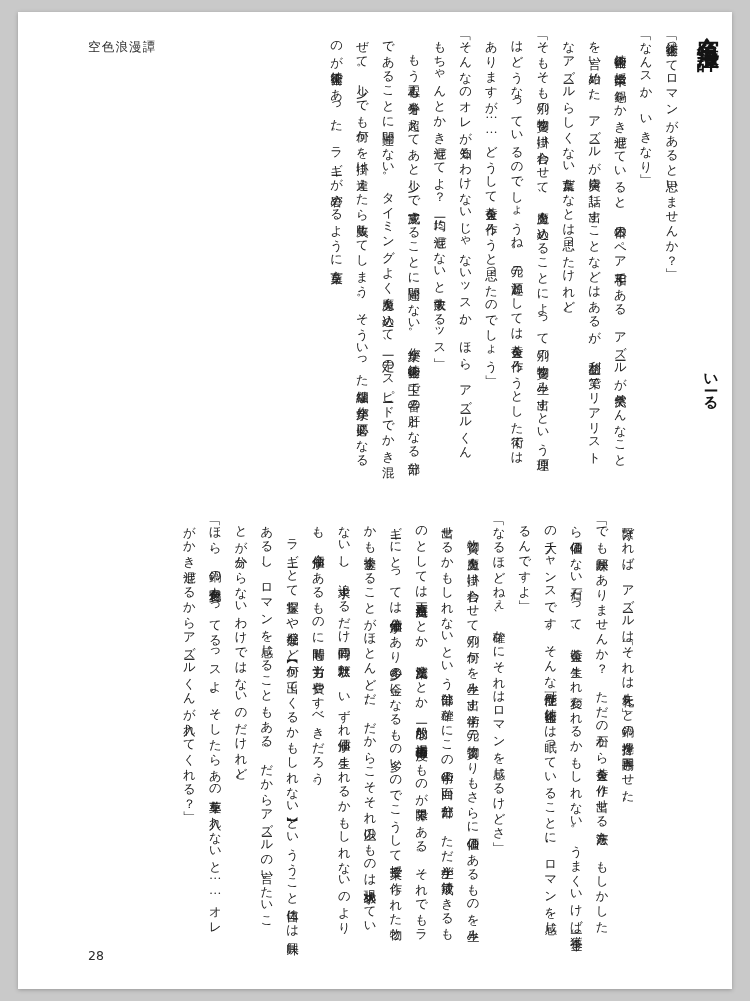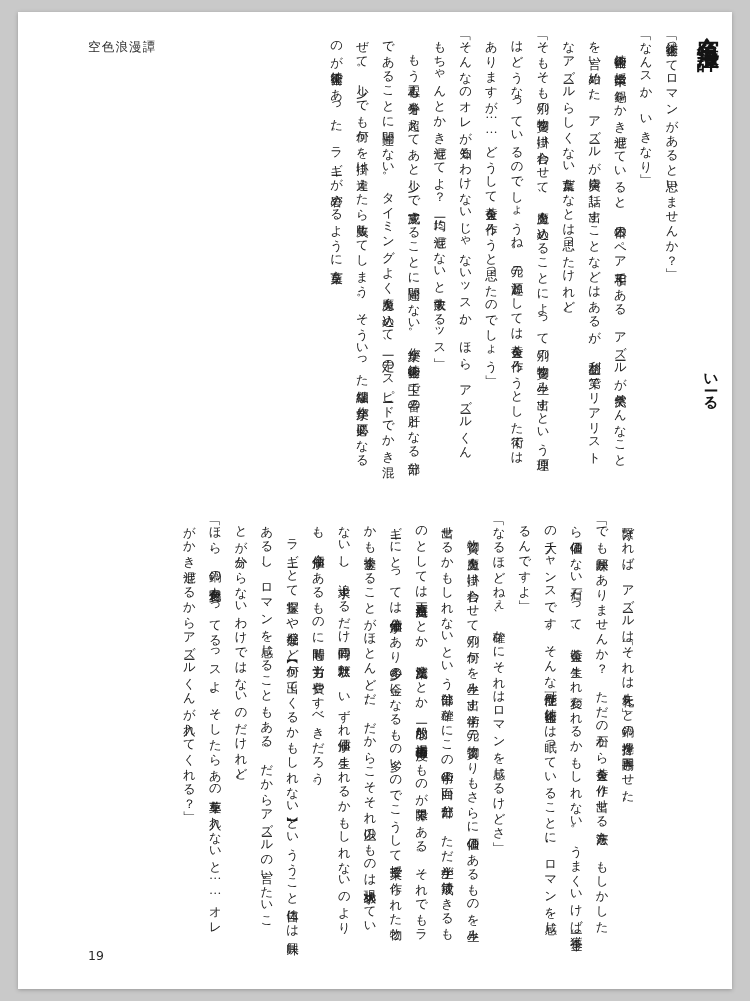--- a/index.html
+++ b/index.html
@@ -147,17 +147,17 @@
 
     <div id="lower-prose">
       <p class="para">繋げれば、アズールは「それは失礼を」と鍋の攪拌を再開させた。</p>
       <p class="para">「でも興味がありませんか？　ただの石から黄金を作り出せる方法を。もしかしたら価値のない石だって、黄金に生まれ変われるかもしれない。うまくいけば一獲千金の大チャンスです。そんな可能性が錬金術には眠っていることに、ロマンを感じるんですよ」</p>
       <p class="para">「なるほどねぇ、確かにそれはロマンを感じるけどさ」</p>
       <p class="para">　物質と魔力を掛け合わせて別の何かを生み出す学術。元の物質よりもさらに価値のあるものを生み出せるかもしれないという部分は確かにこの学術の面白い部分だ。ただ学生が錬成できるものとしては正直魔法石だとか、魔法薬だとか、一般的な市場価値程度のものが限界である。それでもラギーにとっては十分価値があり多少の金になるもの多いのでこうして授業で作られた物とかも換金することがほとんどだ。だからこそそれ以上のものは現状求めていないし、追求するだけ時間の無駄だ。いずれ価値が生まれるかもしれないのよりも、今価値があるものに時間も労力も費やすべきだろう。</p>
       <p class="para">　ラギーとて宝探しや発掘など【何か出てくるかもしれない】といううこと自体には興味あるし、ロマンを感じることもある。だからアズールの言いたいことが分からないわけではないのだけれど。</p>
       <p class="para">「ほら、鍋の中身色変わってるっスよ。そしたらあの薬草を入れないと……オレがかき混ぜるからアズールくんが入れてくれる？」</p>
     </div>
 
-    <div id="folio">19</div>
+    <div id="folio">28</div>
 
   </div>
 
 </div>
 
 </body></html>

